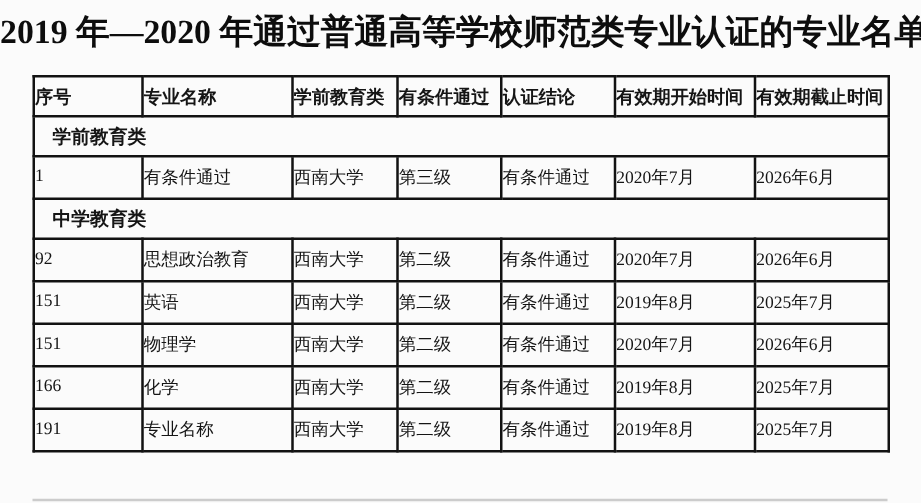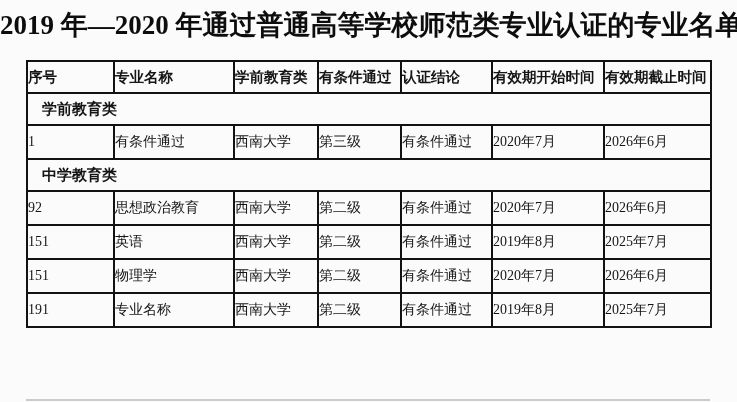--- a/index.html
+++ b/index.html
@@ -134,20 +134,29 @@
     <tr>
       <td class="data-cell">151</td>
       <td class="data-cell">物理学</td>
       <td class="data-cell">西南大学</td>
       <td class="data-cell">第二级</td>
       <td class="data-cell">有条件通过</td>
       <td class="data-cell">2020年7月</td>
       <td class="data-cell">2026年6月</td>
     </tr>
 
+    <tr>
+      <td class="data-cell">166</td>
+      <td class="data-cell">化学</td>
+      <td class="data-cell">西南大学</td>
+      <td class="data-cell">第二级</td>
+      <td class="data-cell">有条件通过</td>
+      <td class="data-cell">2019年8月</td>
+      <td class="data-cell">2025年7月</td>
+    </tr>
 
     <tr>
       <td class="data-cell">191</td>
       <td class="data-cell">专业名称</td>
       <td class="data-cell">西南大学</td>
       <td class="data-cell">第二级</td>
       <td class="data-cell">有条件通过</td>
       <td class="data-cell">2019年8月</td>
       <td class="data-cell">2025年7月</td>
     </tr>

